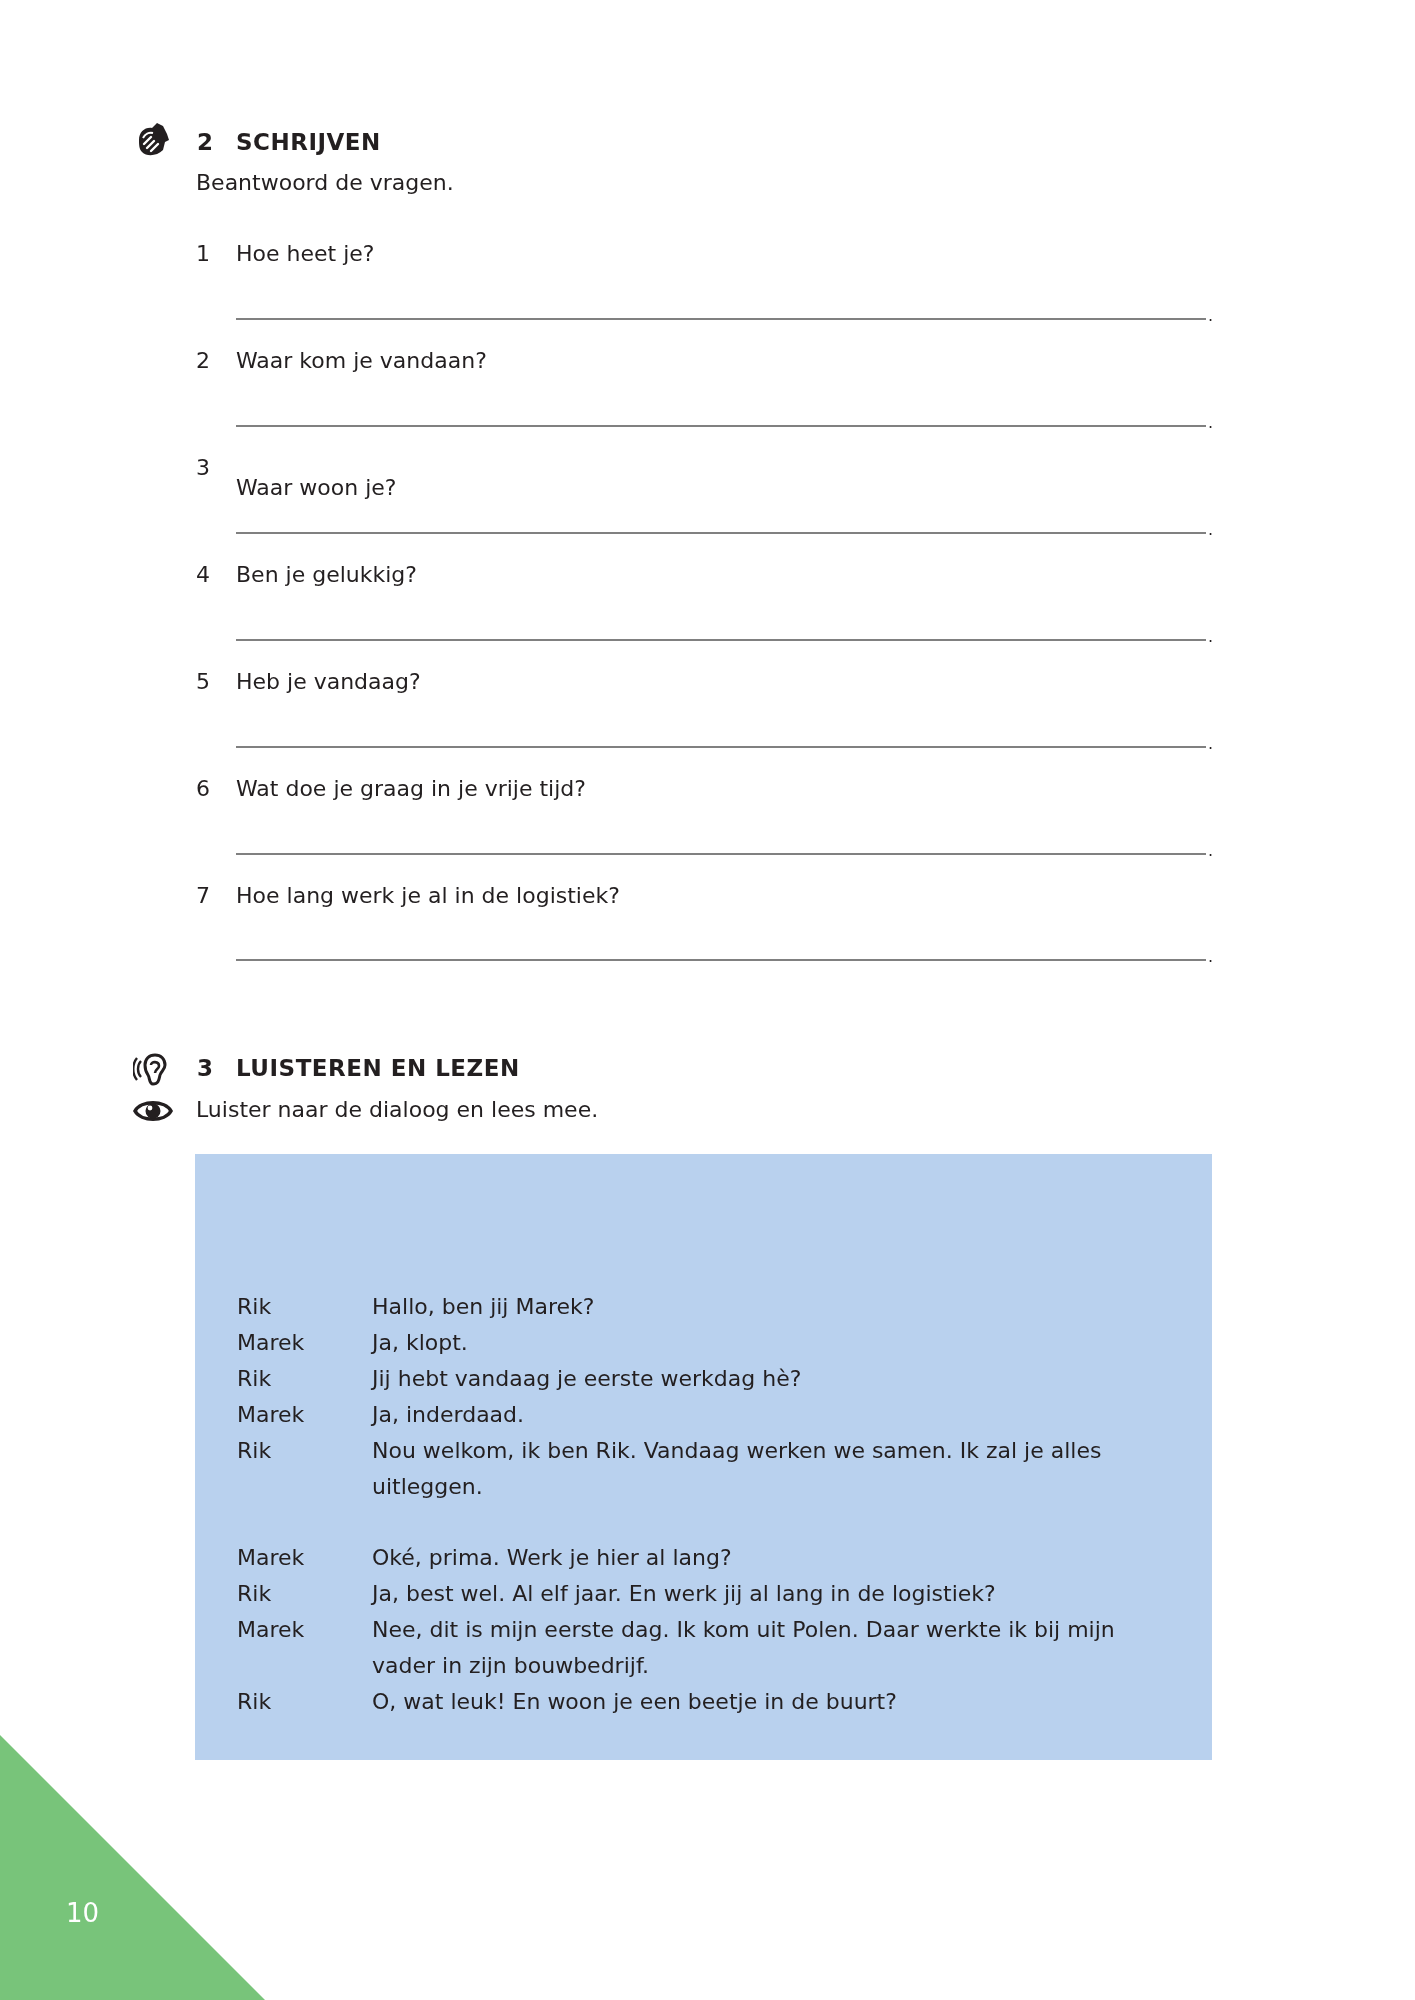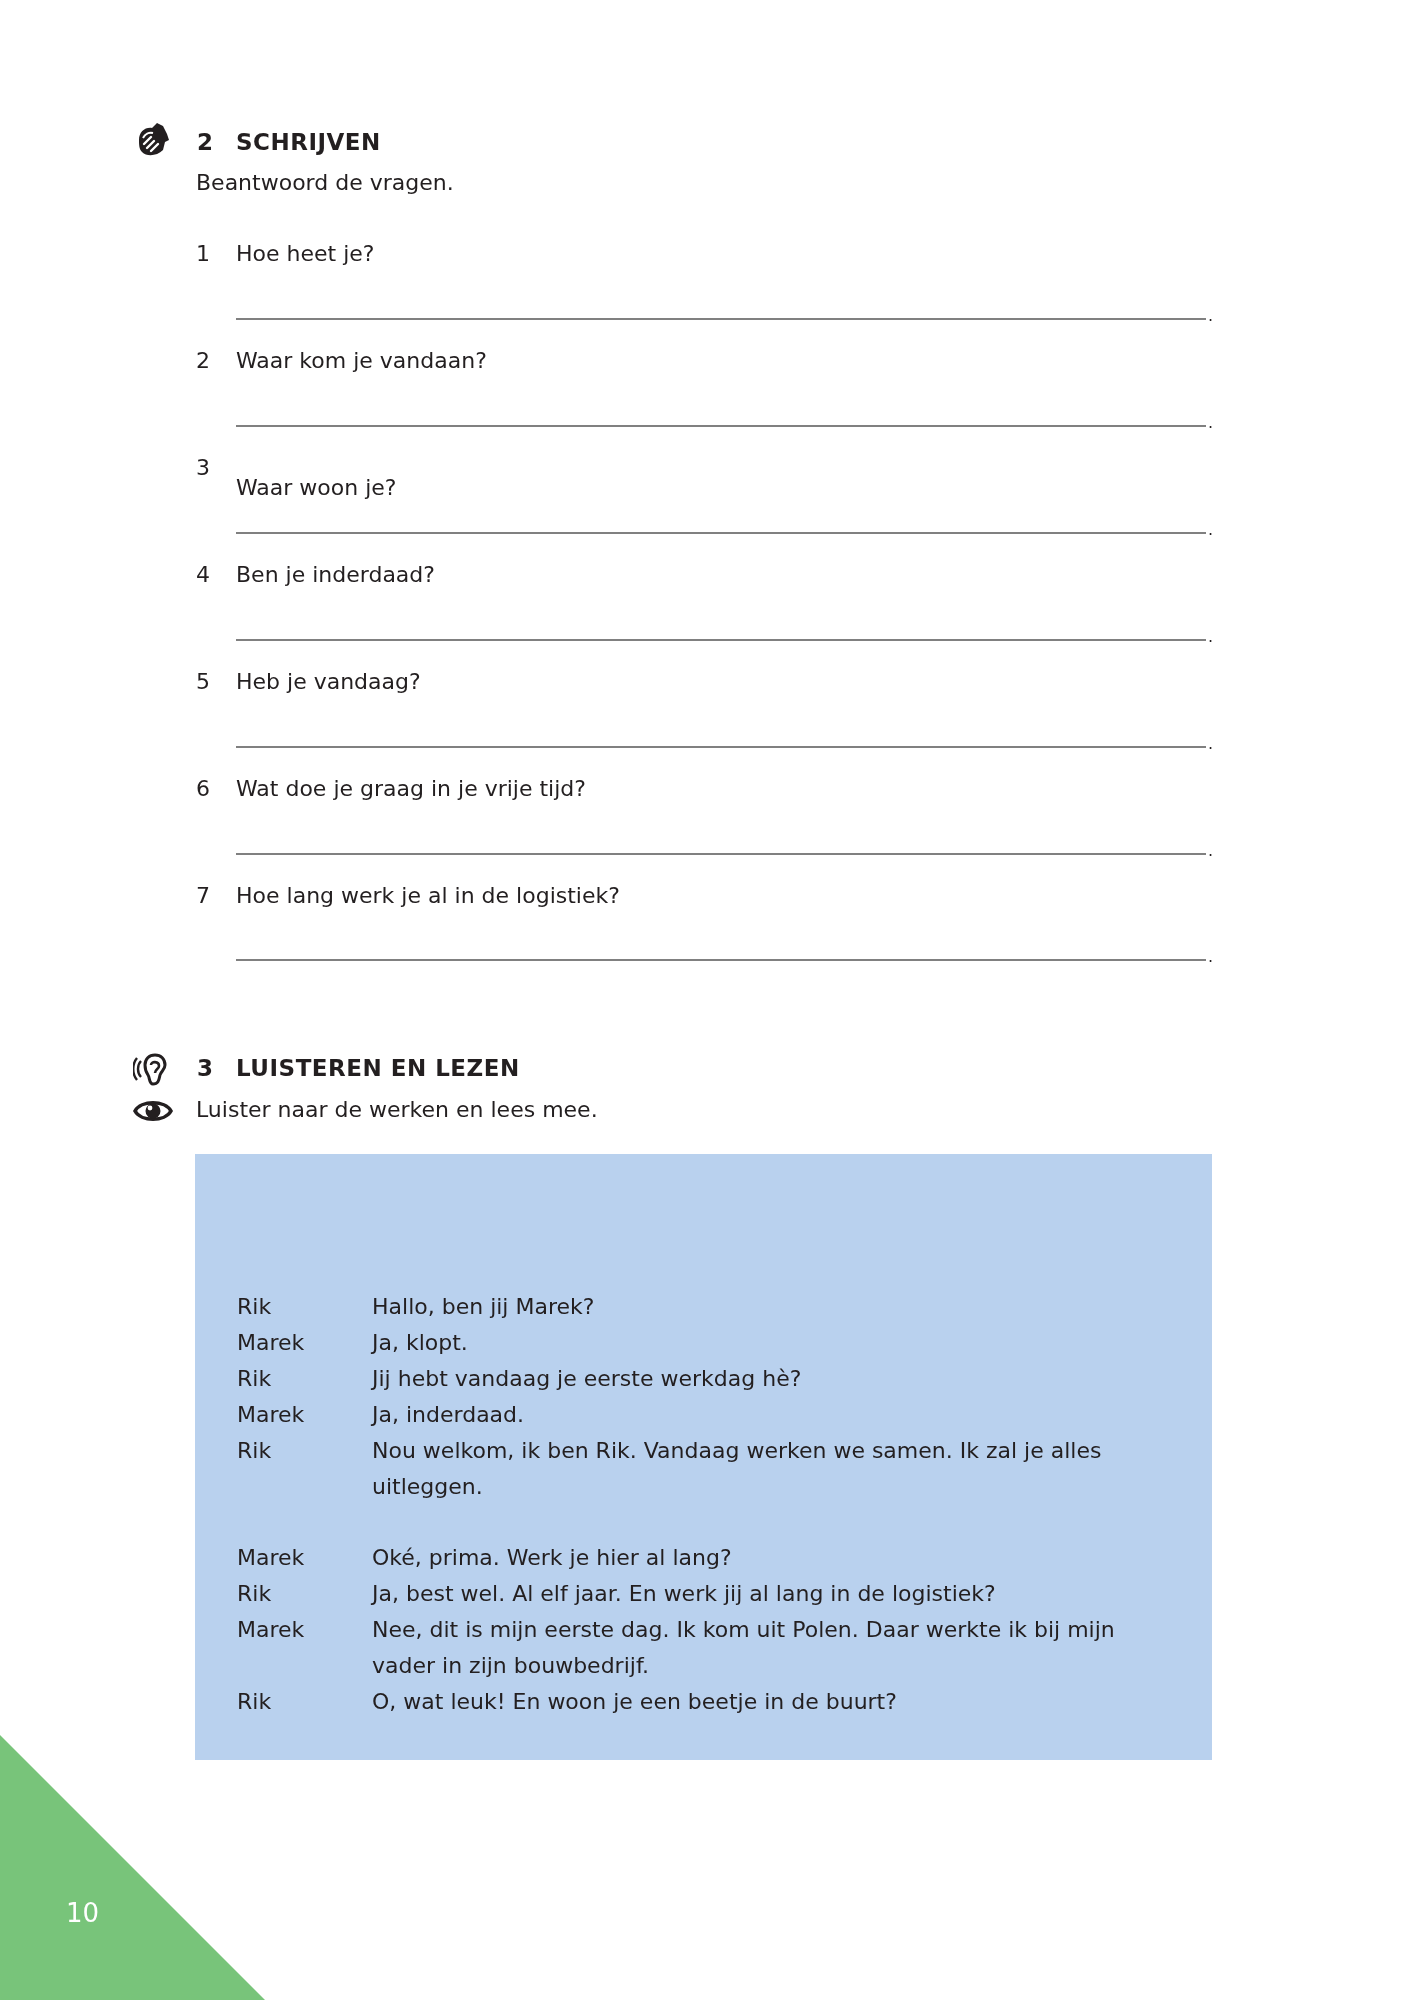--- a/index.html
+++ b/index.html
@@ -57,21 +57,21 @@
     <div class="line-dot" style="top:415px;">.</div>
   </div>
   <div>
     <div class="q-num" style="top:453px;">3</div>
     <div class="q-text" style="top:453px;margin-top:20px;">Waar woon je?</div>
     <div class="answer-line" style="top:532px;"></div>
     <div class="line-dot" style="top:522px;">.</div>
   </div>
   <div>
     <div class="q-num" style="top:560px;">4</div>
-    <div class="q-text" style="top:560px;">Ben je inderdaad?</div>
+    <div class="q-text" style="top:560px;">Ben je gelukkig?</div>
     <div class="answer-line" style="top:639px;"></div>
     <div class="line-dot" style="top:629px;">.</div>
   </div>
   <div>
     <div class="q-num" style="top:667px;">5</div>
     <div class="q-text" style="top:667px;">Heb je vandaag?</div>
     <div class="answer-line" style="top:746px;"></div>
     <div class="line-dot" style="top:736px;">.</div>
   </div>
   <div>
@@ -97,21 +97,21 @@
 </div>
 <div class="abs section-heading" style="left:197px; top:1053px;">3</div>
 <div class="abs section-heading" style="left:236px; top:1053px;">LUISTEREN EN LEZEN</div>
 <div class="icon" style="left:133px; top:1094px;">
   <svg width="40" height="34" viewBox="0 0 40 34">
     <path d="M2 17 C8 6 32 6 38 17 C32 28 8 28 2 17 Z" fill="none" stroke="#231f20" stroke-width="3.6"></path>
     <circle cx="20" cy="17" r="7.5" fill="#231f20"></circle>
     <circle cx="17" cy="14" r="2.4" fill="#ffffff"></circle>
   </svg>
 </div>
-<div class="abs body-text" style="left:196px; top:1095px;">Luister naar de werken en lees mee.</div>
+<div class="abs body-text" style="left:196px; top:1095px;">Luister naar de dialoog en lees mee.</div>
 
 <div class="dialog-box">
 
   <div>
     <div class="speaker" style="top:138px;">Rik</div>
     <div class="utter" style="top:135px;">Hallo, ben jij Marek?</div>
   </div>
   <div>
     <div class="speaker" style="top:174px;">Marek</div>
     <div class="utter" style="top:171px;">Ja, klopt.</div>

